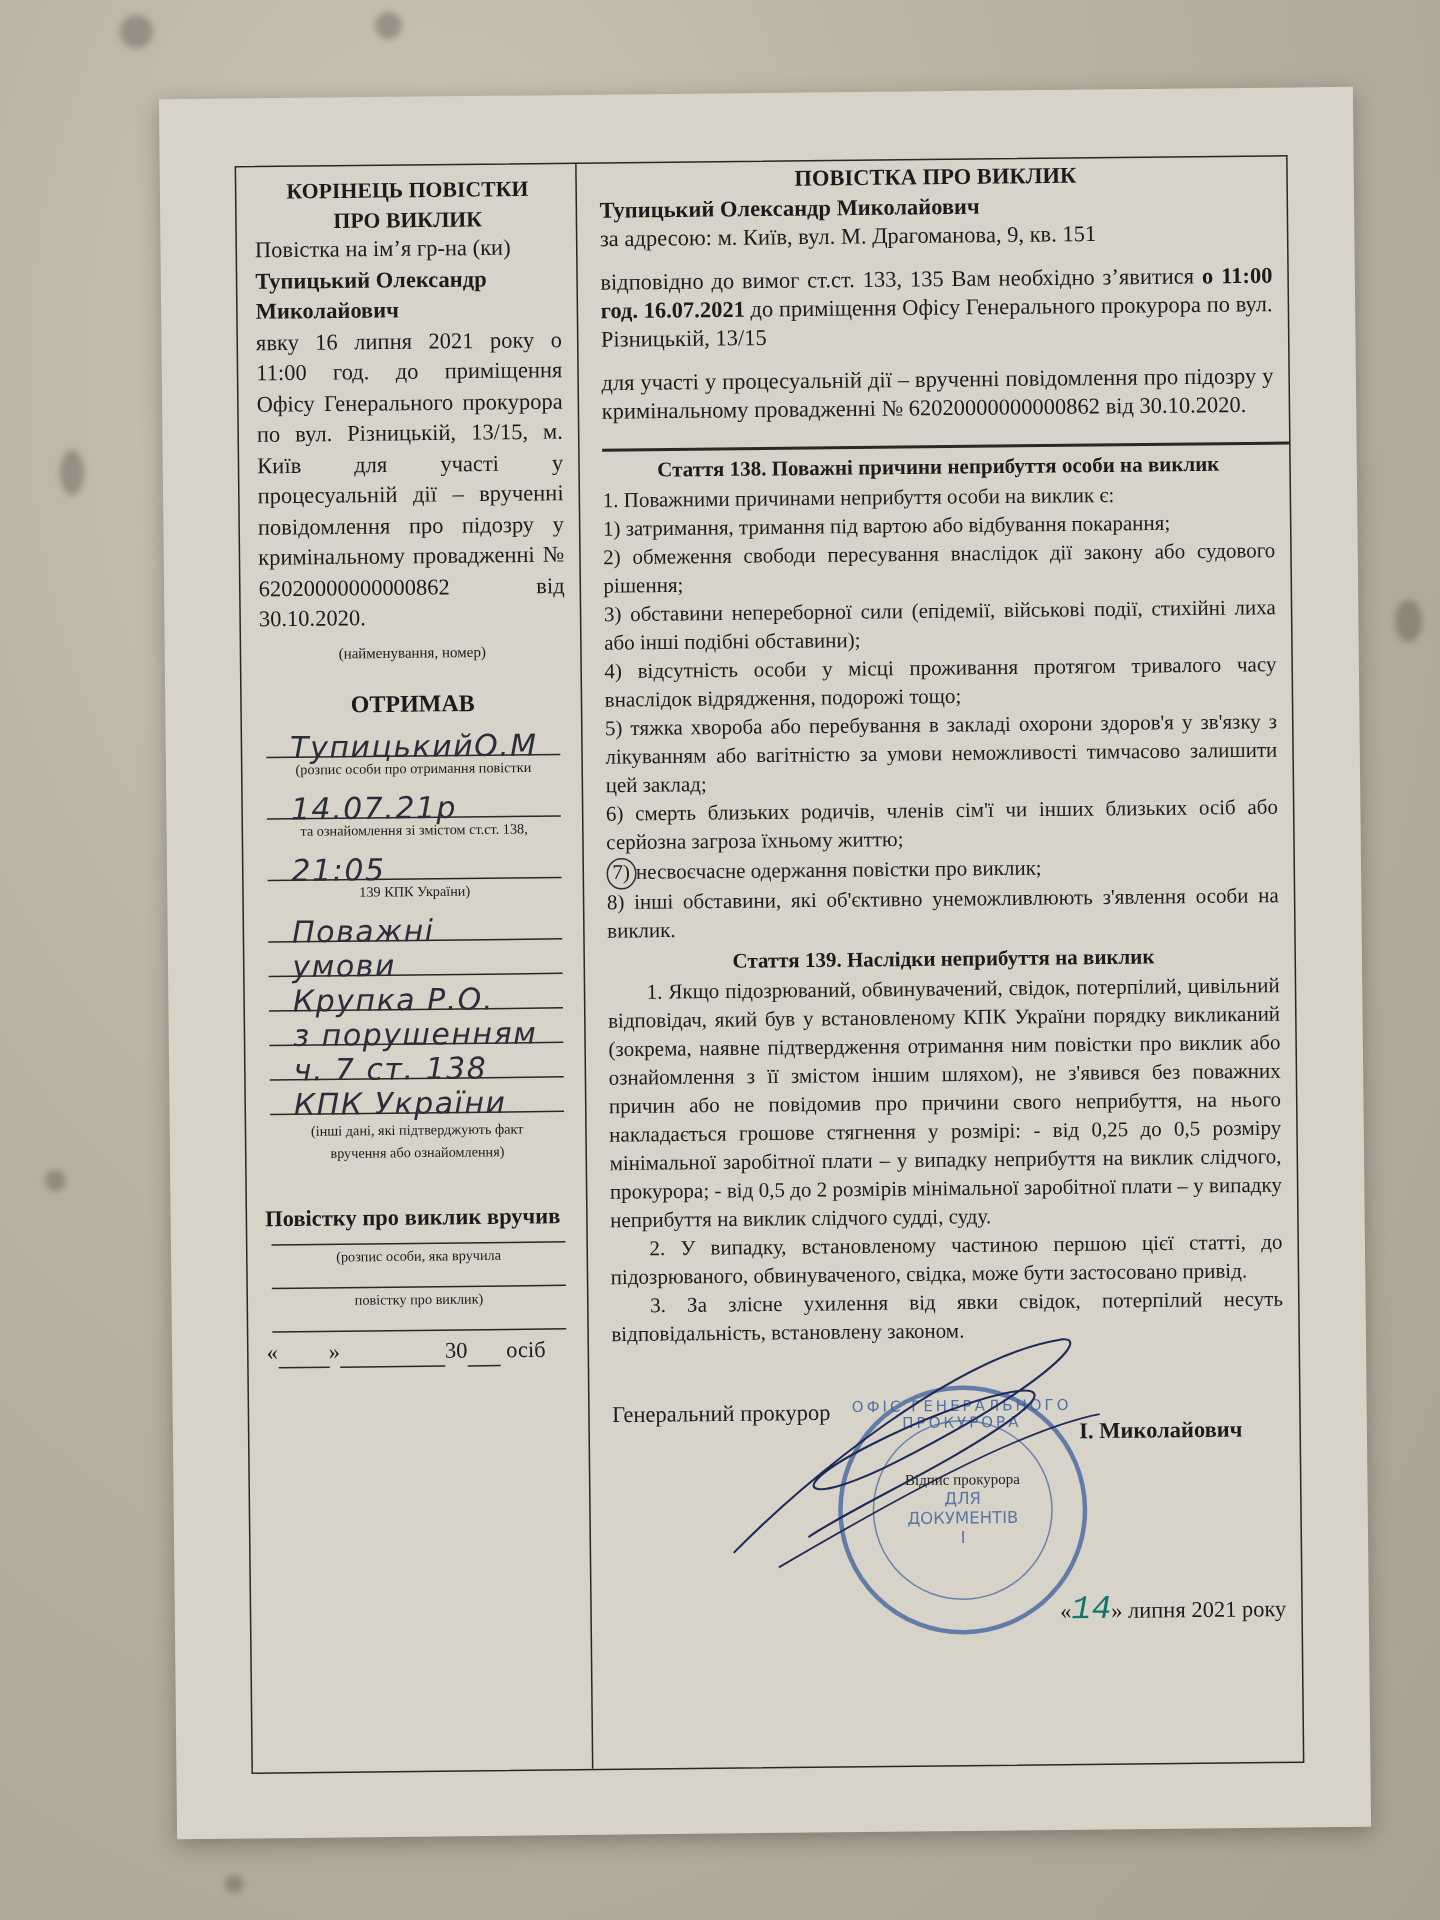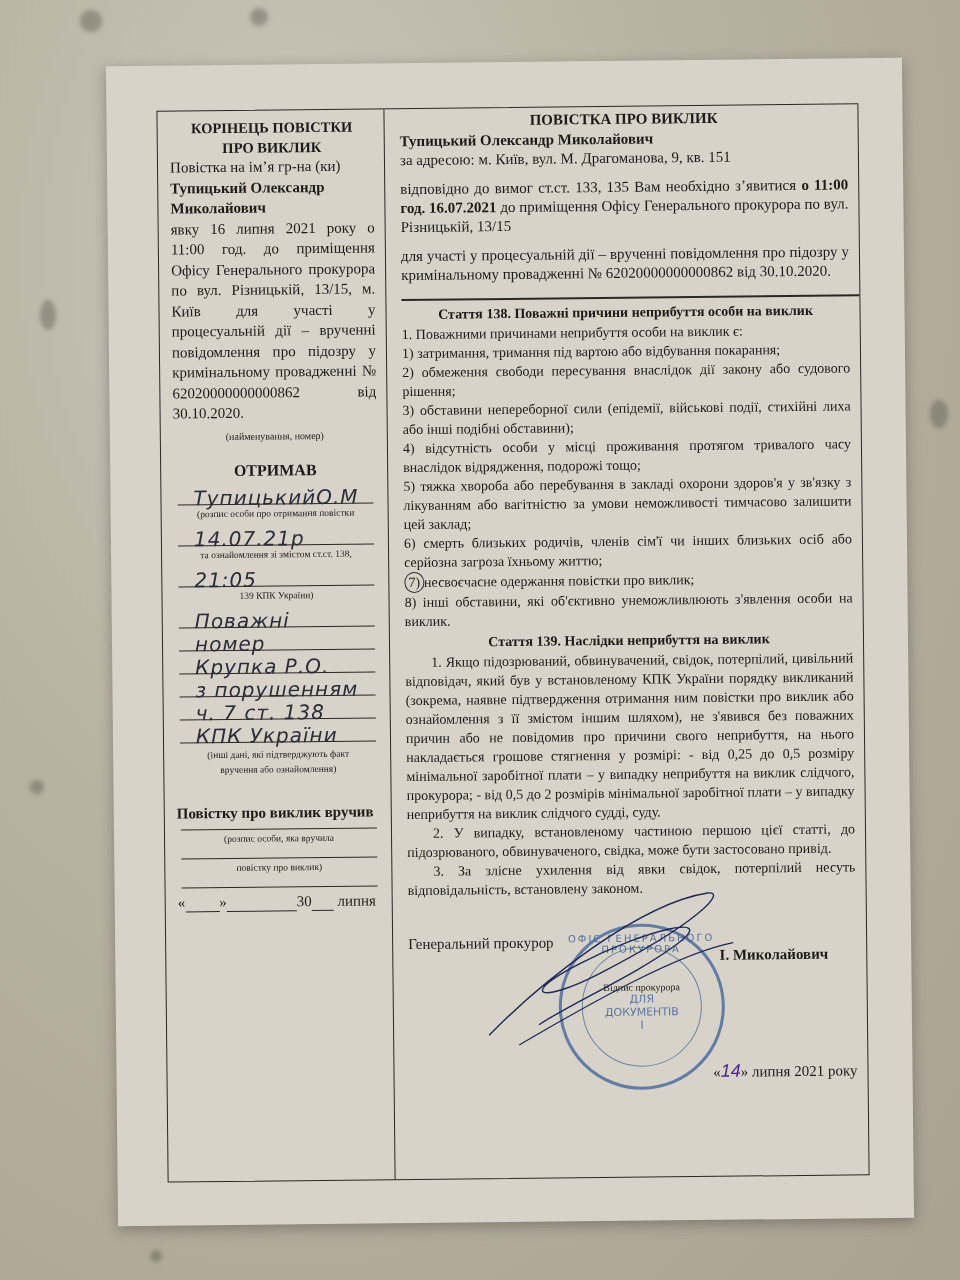--- a/index.html
+++ b/index.html
@@ -58,21 +58,21 @@
   .stamp-inner {
     position:absolute; left:20px; top:20px; right:20px; bottom:20px;
     border:1.5px solid rgba(58,95,155,0.7); border-radius:50%;
     color:rgba(58,95,155,0.8); font-family:"DejaVu Sans", sans-serif; font-size:11px;
     display:flex; flex-direction:column; align-items:center; justify-content:center; text-align:center;
   }
   .stamp-ring { position:absolute; width:100%; top:6px; text-align:center; color:rgba(58,95,155,0.85); font-family:"DejaVu Sans",sans-serif; font-size:10px; letter-spacing:2px; }
   .stamp-sub { font-family:"Liberation Serif",serif; font-size:10px; color:#222; }
   .scribble { position:absolute; left:70px; top:-40px; }
   .issue-date { position:absolute; right:0; top:138px; font-size:15px; }
-  .hand-date { font-family:Liberation Sans, sans-serif; font-style:italic; color:#4c1d95; font-size:18px; }
+  .hand-date { font-family:Liberation Mono, monospace; font-style:italic; color:#0f766e; font-size:22px; }
   .circled { display:inline-block; border:1px solid #2b2d3a; border-radius:50%; padding:0 3px; }
 </style>
 </head>
 <body>
 
 <div class="speck" style="left:80px;top:10px;width:22px;height:22px;"></div>
 <div class="speck" style="left:250px;top:8px;width:18px;height:18px;"></div>
 <div class="speck" style="left:40px;top:300px;width:16px;height:30px;"></div>
 <div class="speck" style="left:30px;top:780px;width:14px;height:14px;"></div>
 <div class="speck" style="left:930px;top:400px;width:18px;height:28px;"></div>
@@ -101,21 +101,21 @@
       </div>
       <div class="sublabel">та ознайомлення зі змістом ст.ст. 138,</div>
       <div class="sigline">
         <span class="hand">21:05</span>
       </div>
       <div class="sublabel">139 КПК України)</div>
       <div class="sigline">
         <span class="hand">Поважні</span>
       </div>
       <div class="sigline">
-        <span class="hand">номер</span>
+        <span class="hand">умови</span>
       </div>
       <div class="sigline">
         <span class="hand">Крупка Р.О.</span>
       </div>
       <div class="sigline">
         <span class="hand">з порушенням</span>
       </div>
       <div class="sigline">
         <span class="hand">ч. 7 ст. 138</span>
       </div>
@@ -125,21 +125,21 @@
       <div class="sublabel" style="margin-top:6px">(інші дані, які підтверджують факт</div>
       <div class="sublabel">вручення або ознайомлення)</div>
 
       <div class="vruchyv">Повістку про виклик вручив</div>
       <div class="sigline" style="height:6px"></div>
       <div class="sublabel">(розпис особи, яка вручила</div>
       <div class="sigline" style="height:10px"></div>
       <div class="sublabel">повістку про виклик)</div>
       <div class="sigline" style="height:10px"></div>
       <div class="datefoot">
-        <span>«</span><span class="blank" style="width:34px">&nbsp;</span><span>»</span><span class="blank" style="width:70px">&nbsp;</span><span>30</span><span class="blank" style="width:22px">&nbsp;</span> <span>липня</span>
+        <span>«</span><span class="blank" style="width:34px">&nbsp;</span><span>»</span><span class="blank" style="width:70px">&nbsp;</span><span>30</span><span class="blank" style="width:22px">&nbsp;</span> <span>осіб</span>
       </div>
     </div>
 
     <div class="right">
       <div class="rtitle">ПОВІСТКА ПРО ВИКЛИК</div>
       <div class="rname">Тупицький Олександр Миколайович</div>
       <div class="rt">за адресою:  м. Київ, вул. М. Драгоманова, 9, кв. 151</div>
       <div class="gap"></div>
       <div class="rt"><span>відповідно до вимог ст.ст. 133, 135 Вам необхідно з’явитися </span><b>о 11:00 год. 16.07.2021</b><span> до приміщення Офісу Генерального прокурора по вул. Різницькій, 13/15</span></div>
       <div class="gap"></div>

